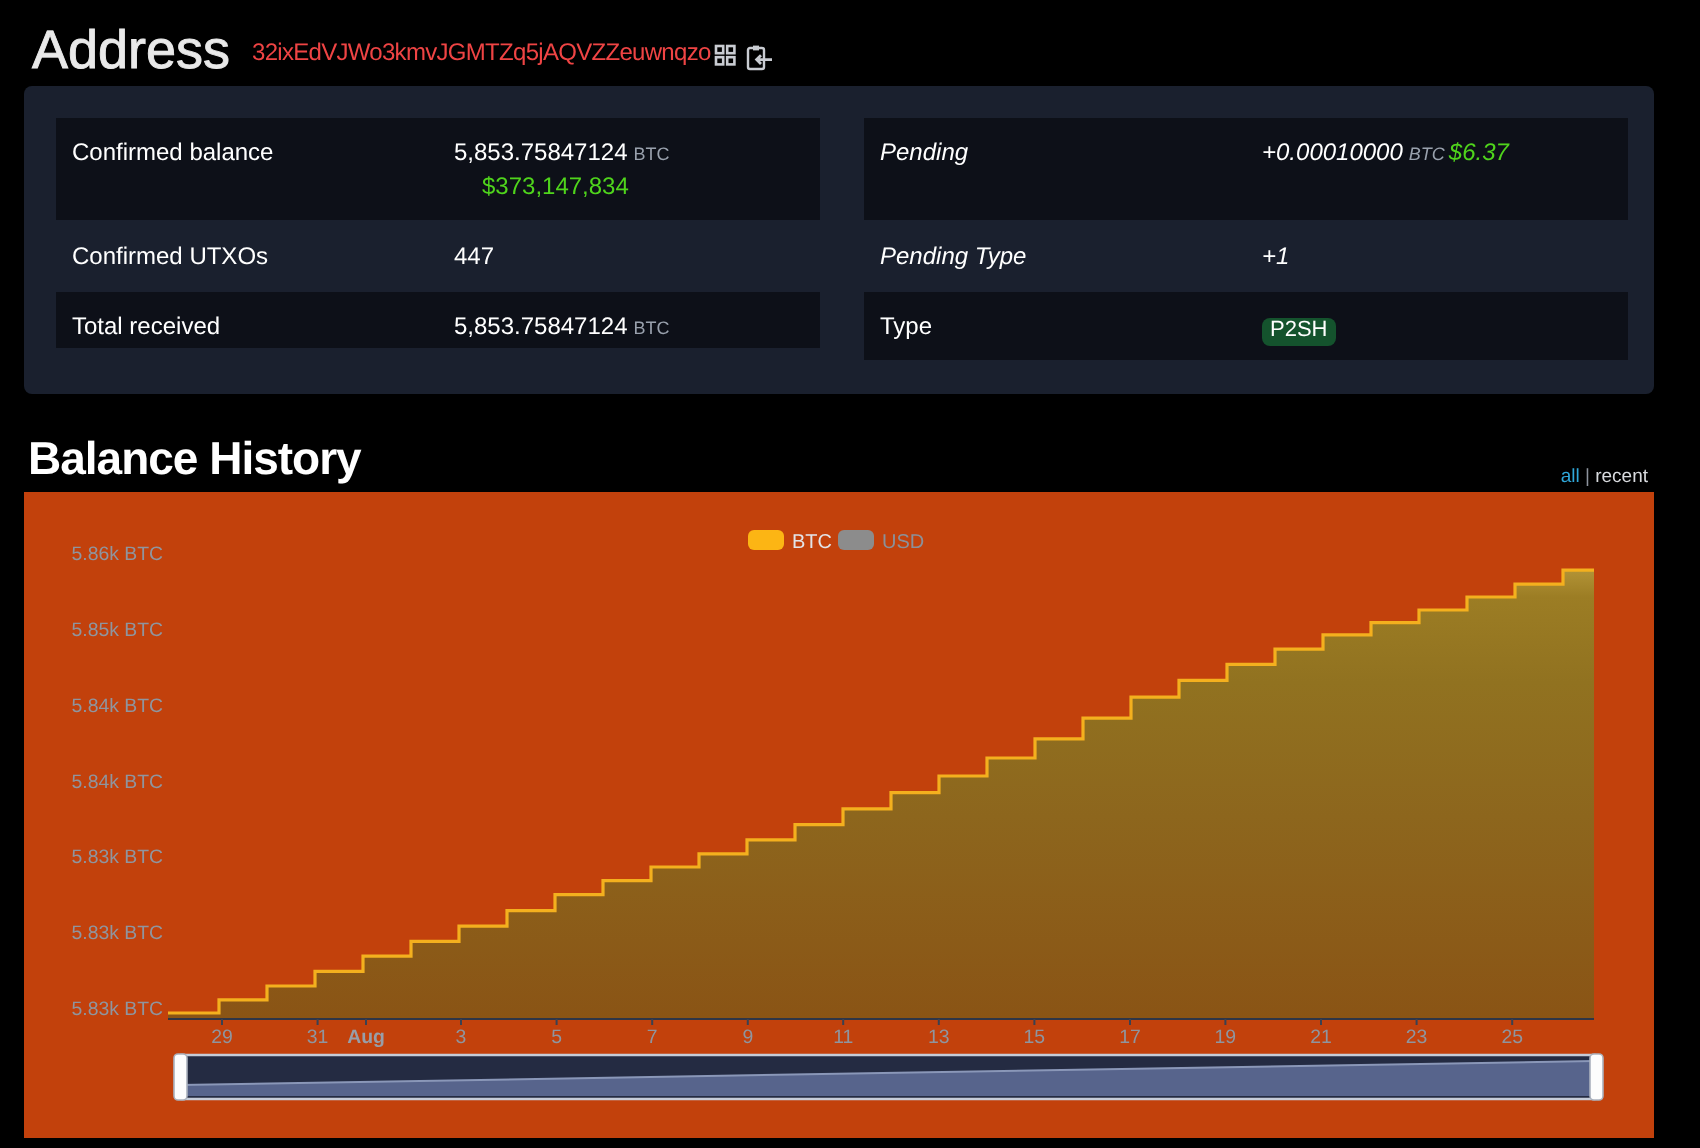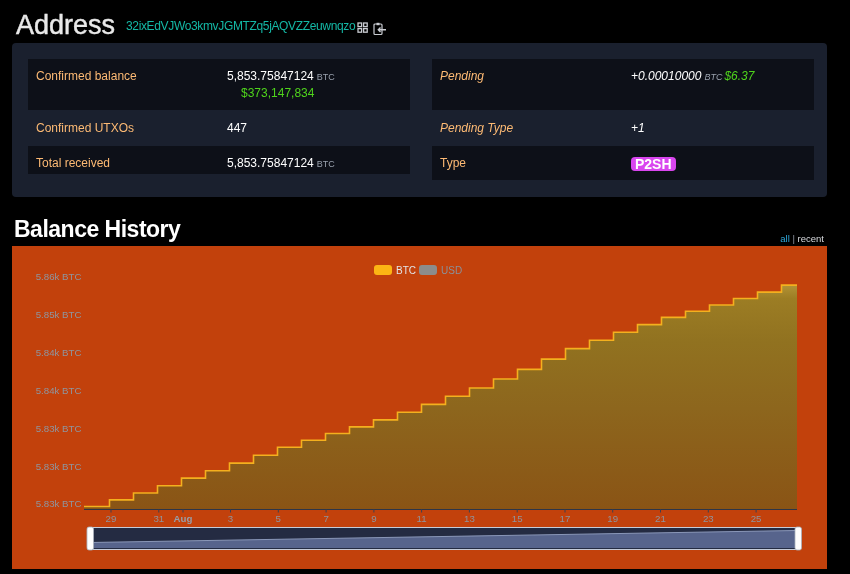--- a/index.html
+++ b/index.html
@@ -1,28 +1,28 @@
 <!DOCTYPE html>
 <html><head><meta charset="utf-8">
 <style>
 *{margin:0;padding:0;box-sizing:border-box}
 html,body{width:850px;height:574px;background:#000;font-family:"Liberation Sans",sans-serif;position:relative;overflow:hidden}
 .abs{position:absolute}
 .h1{left:16px;top:10px;font-size:27px;font-weight:400;color:#e9e9e9;-webkit-text-stroke:0.45px #e9e9e9}
-.addr{left:126px;top:19px;font-size:12px;letter-spacing:-0.35px;color:#14b8a6}
+.addr{left:126px;top:19px;font-size:12px;letter-spacing:-0.35px;color:#ef4444}
 .hicons{left:357px;top:22px}
 .card{position:absolute;left:12px;top:43px;width:815px;height:154px;background:#1a202e;border-radius:4px}
 .row{position:absolute;width:382px}
 .dark{background:#0d1018}
-.lbl{position:absolute;left:8px;font-size:12px;color:#fdba74}
+.lbl{position:absolute;left:8px;font-size:12px;color:#ffffff}
 .val{position:absolute;left:199px;font-size:12px;color:#fff}
 .unit{font-size:9px;color:#99a1ad;margin-left:3px}
 .green{color:#4fd41c}
 .it{font-style:italic}
-.badge{display:inline-block;background:#d946ef;color:#fff;font-size:14px;font-weight:bold;padding:2.5px 4px;border-radius:4px;line-height:9px}
+.badge{display:inline-block;background:#14532d;color:#fff;font-size:11px;font-weight:normal;padding:2.5px 4px;border-radius:4px;line-height:9px}
 .h2{left:14px;top:216px;font-size:23px;font-weight:bold;letter-spacing:-0.5px;color:#fff}
 .links{top:233px;right:26px;font-size:9.5px;color:#8d939d}
 .links .all{color:#2fa7d9}
 .links .rec{color:#d8dade}
 .panel{left:12px;top:246px;width:815px;height:323px;background:#c2410c}
 .axl{font-size:9.7px;fill:#8f959f;font-family:"Liberation Sans",sans-serif}
 .axb{font-weight:bold;fill:#989ea8}
 .leg{font-size:10px;font-family:"Liberation Sans",sans-serif}
 </style></head>
 <body>

